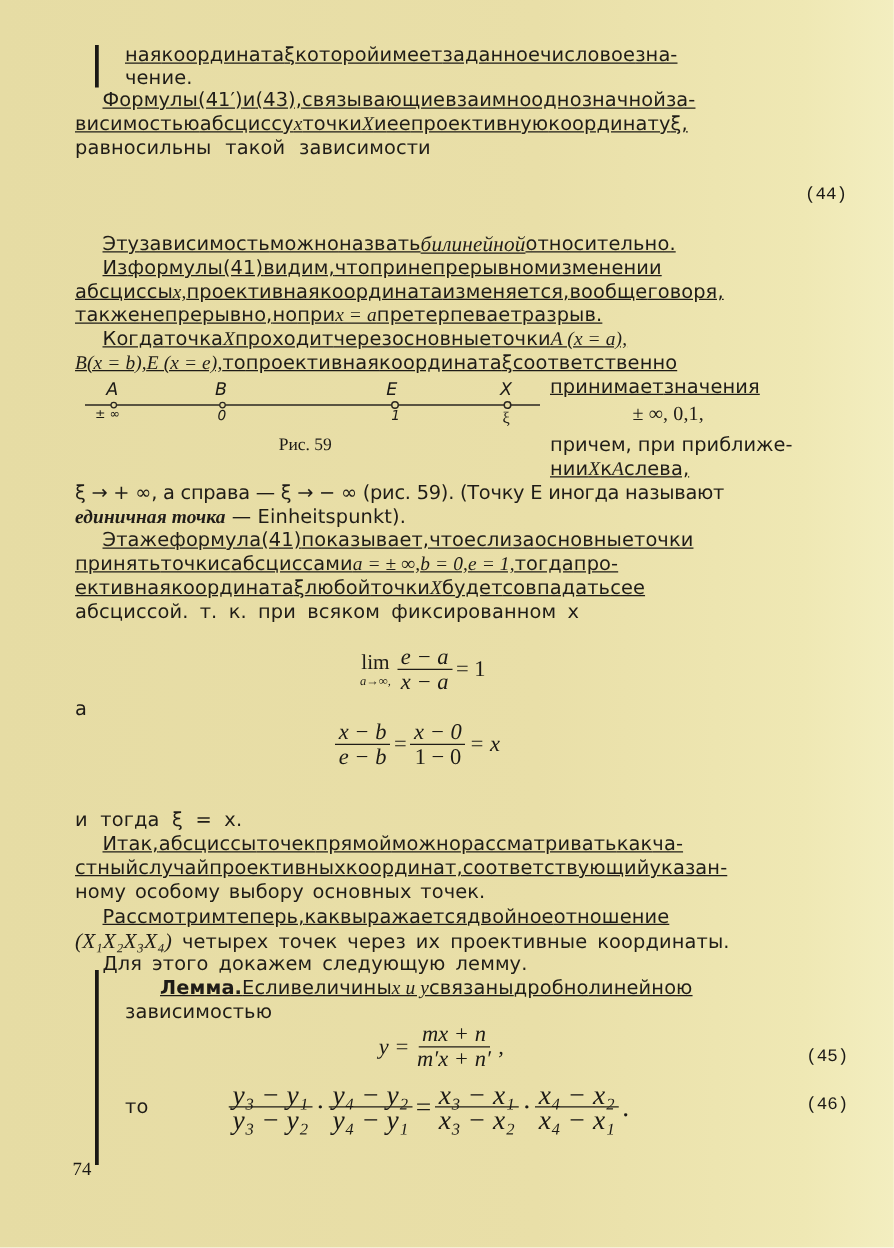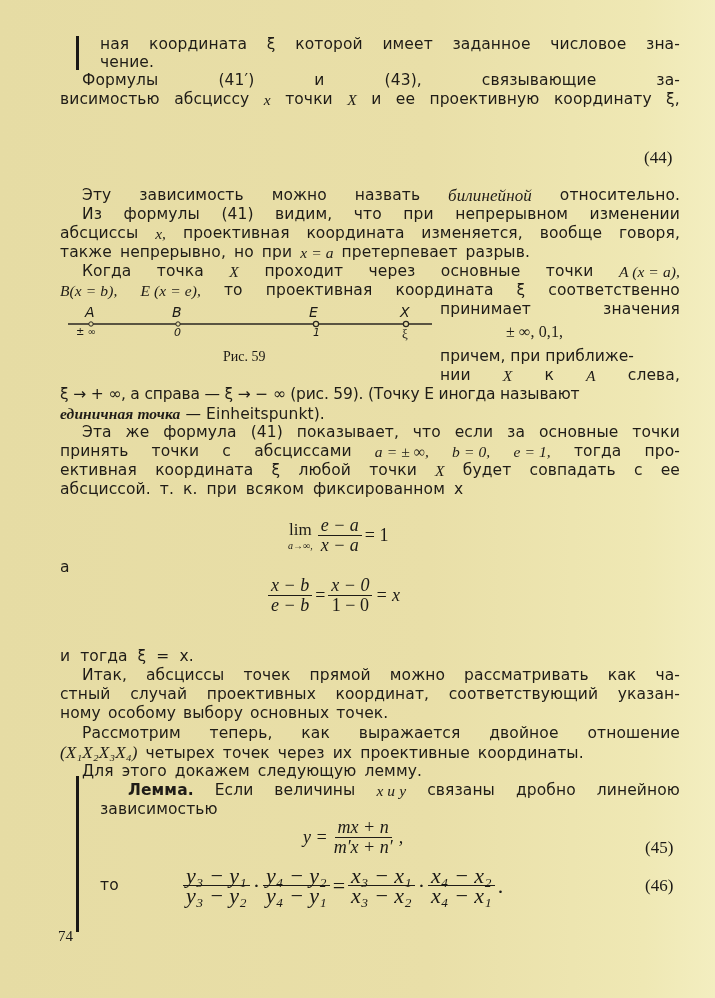--- a/index.html
+++ b/index.html
@@ -8,23 +8,23 @@
       background: linear-gradient(90deg, #e6dca4 0%, #e9dfa8 60%, #efe8b4 90%, #f3eec0 100%);
       color: #1c1a16;
       font-family: "Liberation Serif", serif;
       position: relative;
     }
     .page { position: absolute; left: 0; top: 0; width: 715px; height: 998px; }
     .ln {
       position: absolute; font-family: "DejaVu Sans", sans-serif; font-size: 15.5px;
       white-space: nowrap; letter-spacing: 0.1px; color: #1f1c17; line-height: 19px;
     }
-    .just { display: flex; justify-content: space-between; }
+    .just { display: flex; justify-content: flex-start; text-decoration: underline; }
     .just span { white-space: nowrap; }
-    .num { font-family: Liberation Serif, serif; font-size: 17px; position: absolute; }
+    .num { font-family: Liberation Mono, monospace; font-size: 14px; position: absolute; }
     .it { font-family: "Liberation Serif", serif; font-style: italic; }
     .bar { position: absolute; background: #1a1814; width: 3px; }
     .frac { display: inline-flex; flex-direction: column; align-items: center; vertical-align: middle; margin: 0 3px; }
     .frac .n { border-bottom: 1.3px solid #1f1c17; padding: 0 3px; line-height: 19px; }
     .frac .d { padding: 0 3px; line-height: 19px; }
     .formula { position: absolute; font-family: "Liberation Serif", serif; font-style: italic; font-size: 18px; white-space: nowrap; display: flex; align-items: center; }
     .up { font-style: normal; }
   </style>
 </head>
 <body>
@@ -45,33 +45,37 @@
       <span>зна-</span>
   </div>
   <div class="ln" style="left:100px; top:53px;">чение.</div>
 
   <div class="ln just" style="left:82px; top:71px; width:598px;">
     <span>Формулы</span>
       <span>(41′)</span>
       <span>и</span>
       <span>(43),</span>
       <span>связывающие</span>
+      <span>взаимнооднозначной</span>
       <span>за-</span>
   </div>
   <div class="ln just" style="left:60px; top:90px; width:620px;">
     <span>висимостью</span>
       <span>абсциссу</span>
       <span class="it">x</span>
       <span>точки</span>
       <span class="it">X</span>
       <span>и</span>
       <span>ее</span>
       <span>проективную</span>
       <span>координату</span>
       <span>ξ,</span>
+  </div>
+  <div class="ln" style="left:60px; top:109px; word-spacing:6px;">
+    <span>равносильны</span> <span>такой</span> <span>зависимости</span>
   </div>
 
   <div class="num" style="left:644px; top:148px;">(44)</div>
 
   <div class="ln just" style="left:82px; top:186px; width:598px;">
     <span>Эту</span>
       <span>зависимость</span>
       <span>можно</span>
       <span>назвать</span>
       <span class="it" style="font-size:17px;">билинейной</span>

